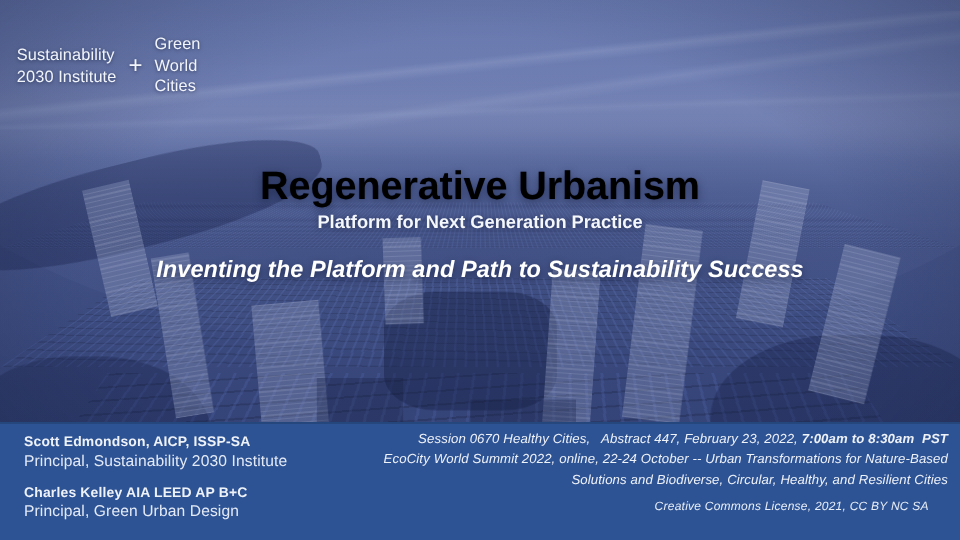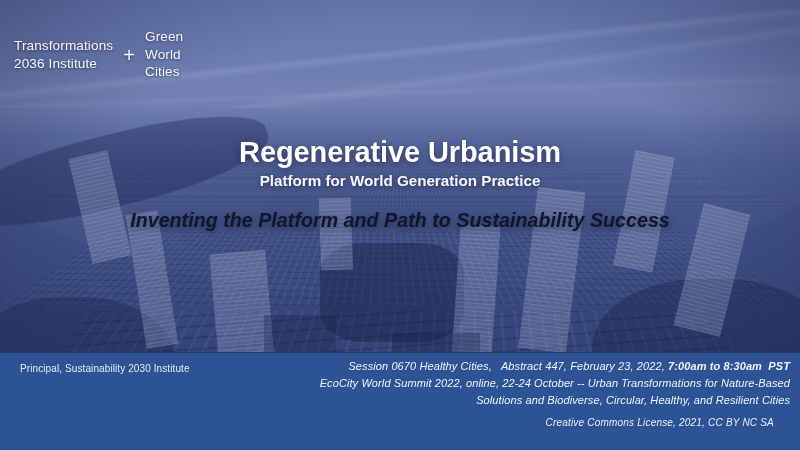--- a/index.html
+++ b/index.html
@@ -117,46 +117,46 @@
     display:flex; align-items:center; gap:9px;
     color:#f2f5fb; font-size:13.6px; line-height:1.30;
     text-shadow:0 1px 3px rgba(18,26,54,.55);
     letter-spacing:.1px;
   }
   #logo .plus { font-size:20px; font-weight:400; padding:0 1px; }
   #logo .b { white-space:nowrap; }
 
   #titleblock { position:absolute; left:0; right:0; top:136px; text-align:center; }
   #maintitle {
-    font-size:29px; font-weight:700; color:#ffffff;
+    font-size:33px; font-weight:700; color:#000000;
     letter-spacing:-.1px;
     text-shadow:0 2px 7px rgba(20,28,56,.55), 0 0 1px rgba(20,28,56,.4);
   }
   #subtitle {
     margin-top:3px;
     font-size:15.2px; font-weight:700; color:#f4f7fc;
     text-shadow:0 1px 5px rgba(20,28,56,.6);
   }
   #tagline {
     margin-top:20px;
-    font-size:19.6px; font-weight:700; font-style:italic; color:#0f172a;
+    font-size:19.6px; font-weight:700; font-style:italic; color:#ffffff;
     letter-spacing:.05px;
     text-shadow:0 2px 6px rgba(20,28,56,.6);
   }
 
   
   #footer {
     position:absolute; left:0; right:0; top:352px; height:98px;
     background:#2e5394;
     border-top:1px solid #21406f;
     color:#eef2f9;
   }
   #presenters { position:absolute; left:20px; top:9px; }
   .pname { font-size:11.6px; font-weight:700; letter-spacing:.15px; }
-  .prole { font-size:10px; font-weight:400; color:#e3eaf6; margin-top:1px; letter-spacing:.1px; }
+  .prole { font-size:13px; font-weight:400; color:#e3eaf6; margin-top:1px; letter-spacing:.1px; }
   .pgap  { height:13px; }
 
   #session {
     position:absolute; right:10px; top:5px; width:505px;
     text-align:right; font-style:italic; font-size:11px; line-height:1.52;
     color:#eef2f9; letter-spacing:.1px;
   }
   #session .b { font-weight:700; font-style:italic; }
   #sessline1 { white-space:pre; }
   #sessbody { margin-top:.5px; }
@@ -212,44 +212,49 @@
     <div class="slab d" style="left:33%; top:70%; width:9%; height:26%;"></div>
     <div class="slab d" style="left:49%; top:74%; width:11%; height:24%;"></div>
 
     <div id="grade"></div>
     <div id="vignette"></div>
     <div id="blur"></div>
   </div>
 
   <div id="logo">
     <div class="b">
-      <div>Transformations</div>
-      <div>2036 Institute</div>
+      <div>Sustainability</div>
+      <div>2030 Institute</div>
     </div>
     <div class="plus">+</div>
     <div class="b">
       <div>Green</div>
       <div>World</div>
       <div>Cities</div>
     </div>
   </div>
 
   <div id="titleblock">
     <div id="maintitle">Regenerative Urbanism</div>
-    <div id="subtitle">Platform for World Generation Practice</div>
+    <div id="subtitle">Platform for Next Generation Practice</div>
     <div id="tagline">Inventing the Platform and Path to Sustainability Success</div>
   </div>
 
   <div id="footer">
 
     <div id="presenters">
       <div>
+        <div class="pname">Scott Edmondson, AICP, ISSP-SA</div>
         <div class="prole">Principal, Sustainability 2030 Institute</div>
       </div>
       <div class="pgap"></div>
+      <div>
+        <div class="pname">Charles Kelley AIA LEED AP B+C</div>
+        <div class="prole">Principal, Green Urban Design</div>
+      </div>
     </div>
 
     <div id="session">
       <div id="sessline1"><span>Session 0670 Healthy Cities,   Abstract 447, February 23, 2022, </span><span class="b">7:00am to 8:30am  PST</span></div>
       <div id="sessbody">EcoCity World Summit 2022, online, 22-24 October -- Urban Transformations for Nature-Based Solutions and Biodiverse, Circular, Healthy, and Resilient Cities</div>
     </div>
 
     <div id="license">Creative Commons License, 2021, CC BY NC SA</div>
   </div>
 

